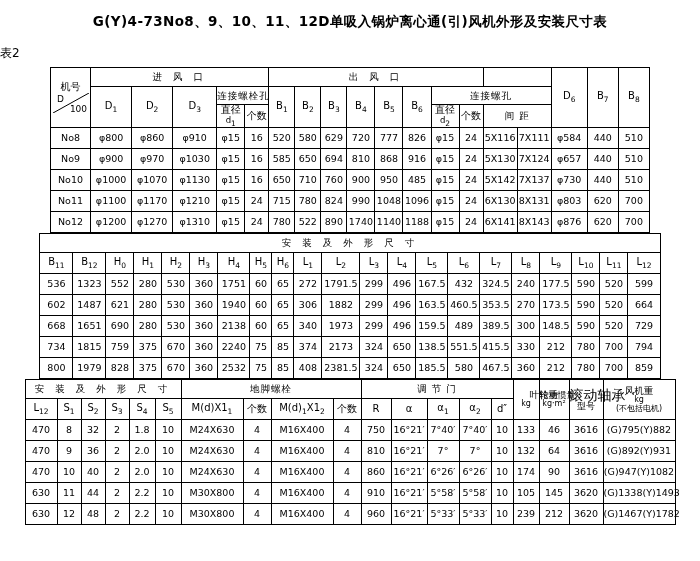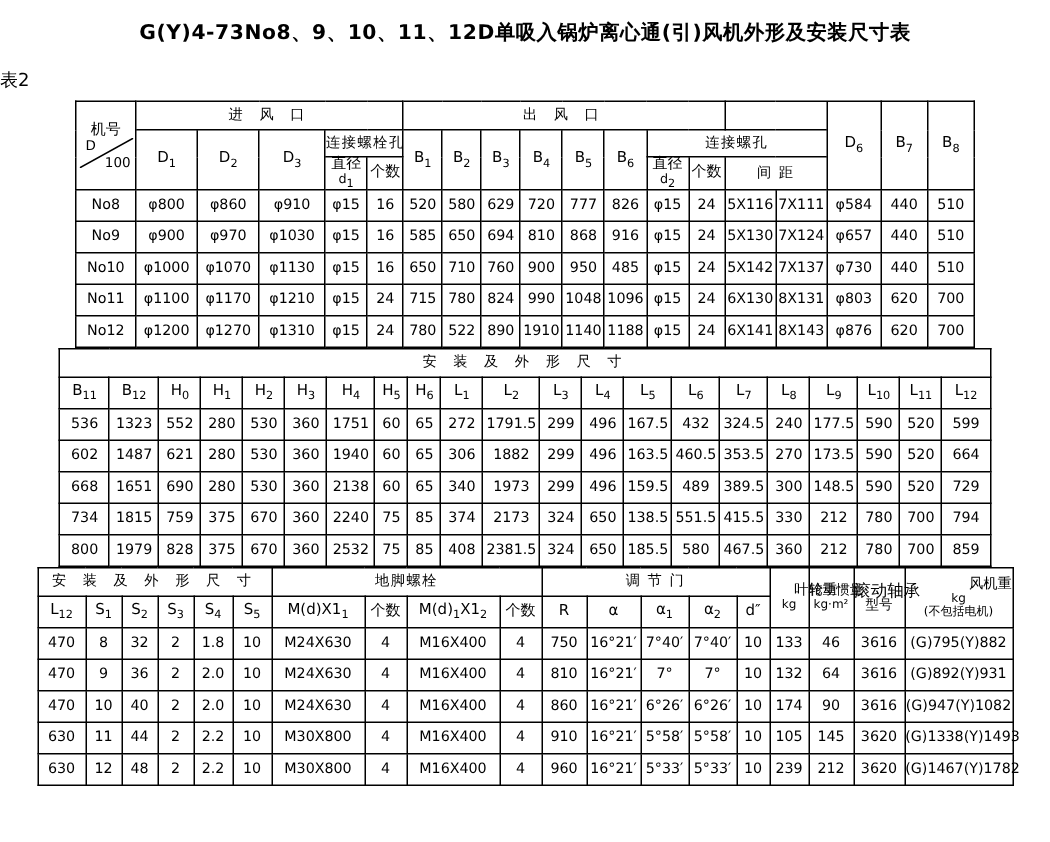--- a/index.html
+++ b/index.html
@@ -243,21 +243,21 @@
     <tr class="r20">
       <td>No12</td>
       <td>φ1200</td>
       <td>φ1270</td>
       <td>φ1310</td>
       <td>φ15</td>
       <td>24</td>
       <td>780</td>
       <td>522</td>
       <td>890</td>
-      <td>1910</td>
+      <td>1740</td>
       <td>1140</td>
       <td>1188</td>
       <td>φ15</td>
       <td>24</td>
       <td>6X141</td>
       <td>8X143</td>
       <td>φ876</td>
       <td>620</td>
       <td>700</td>
     </tr>
@@ -465,25 +465,25 @@
       <td colspan="5" class="cn">调 节 门</td>
       <td rowspan="2">
         <div class="cn" style="font-size:9.5px;letter-spacing:0;margin-left:16px;">叶轮重</div>
         <div class="tiny">kg</div>
       </td>
       <td rowspan="2">
         <div class="cn" style="font-size:9px;letter-spacing:0;">转动惯量</div>
         <div class="tiny">kg·m²</div>
       </td>
       <td rowspan="2">
-        <div class="cn" style="font-size:11px;letter-spacing:0;">滚动轴承</div>
+        <div class="cn" style="font-size:14px;letter-spacing:0;">滚动轴承</div>
         <div class="cn" style="font-size:9px;letter-spacing:0;">型号</div>
       </td>
       <td rowspan="2">
-        <div class="cn" style="font-size:9.5px;letter-spacing:0;text-align:right;">风机重</div>
+        <div class="cn" style="font-size:9.5px;letter-spacing:0;">风机重</div>
         <div class="tiny">kg</div>
         <div class="tiny">(不包括电机)</div>
       </td>
     </tr>
 
     <tr class="r20">
       <td><span class="h">L<span class="sub">12</span></span></td>
       <td><span class="h">S<span class="sub">1</span></span></td>
       <td><span class="h">S<span class="sub">2</span></span></td>
       <td><span class="h">S<span class="sub">3</span></span></td>

